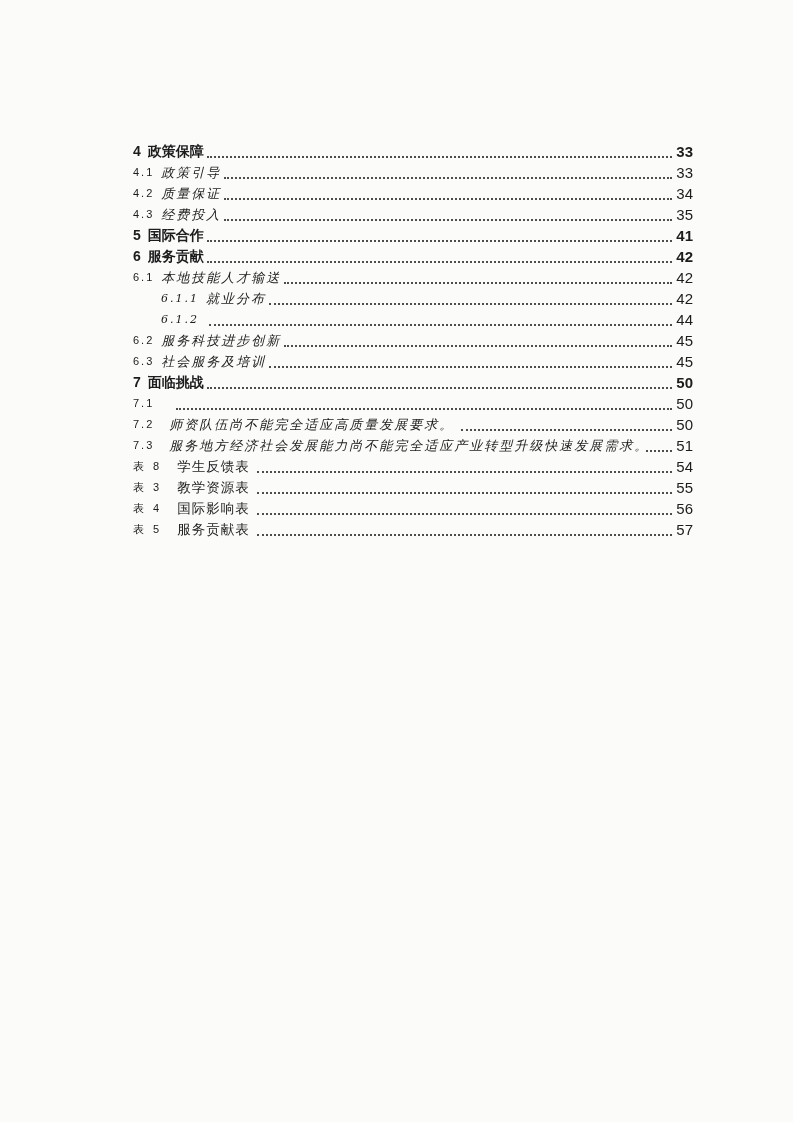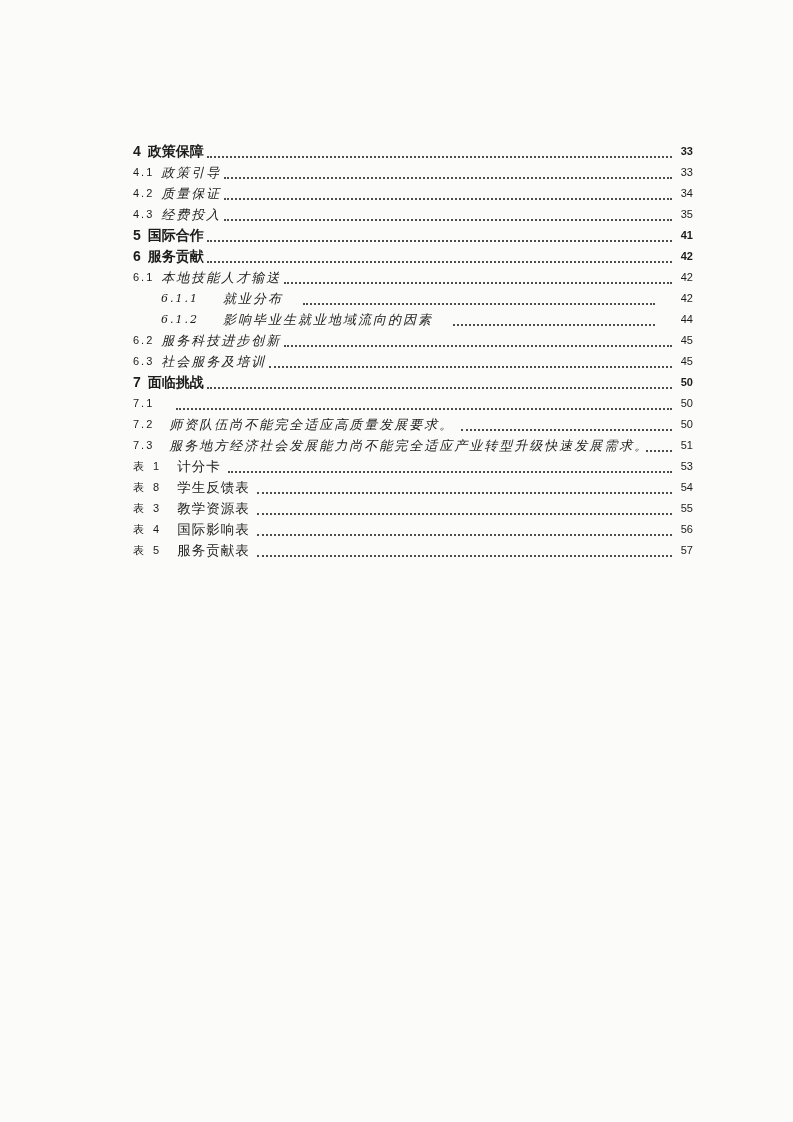--- a/index.html
+++ b/index.html
@@ -45,38 +45,38 @@
   }
   .leader {
     flex: 1 1 auto;
     min-width: 6px;
     border-bottom: 2px dotted #4d4d4d;
     margin: 0 3px 4px 3px;
     align-self: flex-end;
   }
   .pagenum {
     flex: none;
-    font-size: 11px;
+    font-size: 15px;
     min-width: 18px;
     text-align: right;
     font-weight: 500;
   }
   
   .lv-h1 { font-weight: 700; }
   .lv-h1 .num { letter-spacing: 0; font-size: 14px; }
   .lv-h1 .pagenum { font-weight: 700; }
   
   .lv-h2 .title,
   .lv-h3 .title {
     font-family: "DejaVu Serif", serif;
     font-style: italic;
     letter-spacing: 2px;
     font-size: 13px;
   }
-  .lv-h3 { padding-left: 28px; gap: 17px; }
+  .lv-h3 { padding-left: 28px; }
   .lv-h3 .num {
     font-family: "DejaVu Serif", serif;
     font-style: italic;
   }
   
   .lv-table .title {
     font-family: "Liberation Serif", serif;
     letter-spacing: 1px;
     font-size: 13.5px;
   }
@@ -133,21 +133,20 @@
         <span class="pagenum">42</span>
       </div>
       <div class="row lv-h3">
         <span class="num">6.1.1</span>
         <span class="title">就业分布</span>
         <span class="leader"></span>
         <span class="pagenum">42</span>
       </div>
       <div class="row lv-h3">
         <span class="num">6.1.2</span>
-        <span class="title">影响毕业生就业地域流向的因素</span>
         <span class="leader"></span>
         <span class="pagenum">44</span>
       </div>
       <div class="row lv-h2">
         <span class="num">6.2</span>
         <span class="title">服务科技进步创新</span>
         <span class="leader"></span>
         <span class="pagenum">45</span>
       </div>
       <div class="row lv-h2">
@@ -171,26 +170,20 @@
         <span class="num">7.2</span>
         <span class="title">师资队伍尚不能完全适应高质量发展要求。</span>
         <span class="leader"></span>
         <span class="pagenum">50</span>
       </div>
       <div class="row lv-h2 gap-wide">
         <span class="num">7.3</span>
         <span class="title">服务地方经济社会发展能力尚不能完全适应产业转型升级快速发展需求。</span>
         <span class="leader"></span>
         <span class="pagenum">51</span>
-      </div>
-      <div class="row lv-table gap-wide">
-        <span class="num">表 1</span>
-        <span class="title">计分卡</span>
-        <span class="leader"></span>
-        <span class="pagenum">53</span>
       </div>
       <div class="row lv-table gap-wide">
         <span class="num">表 8</span>
         <span class="title">学生反馈表</span>
         <span class="leader"></span>
         <span class="pagenum">54</span>
       </div>
       <div class="row lv-table gap-wide">
         <span class="num">表 3</span>
         <span class="title">教学资源表</span>

